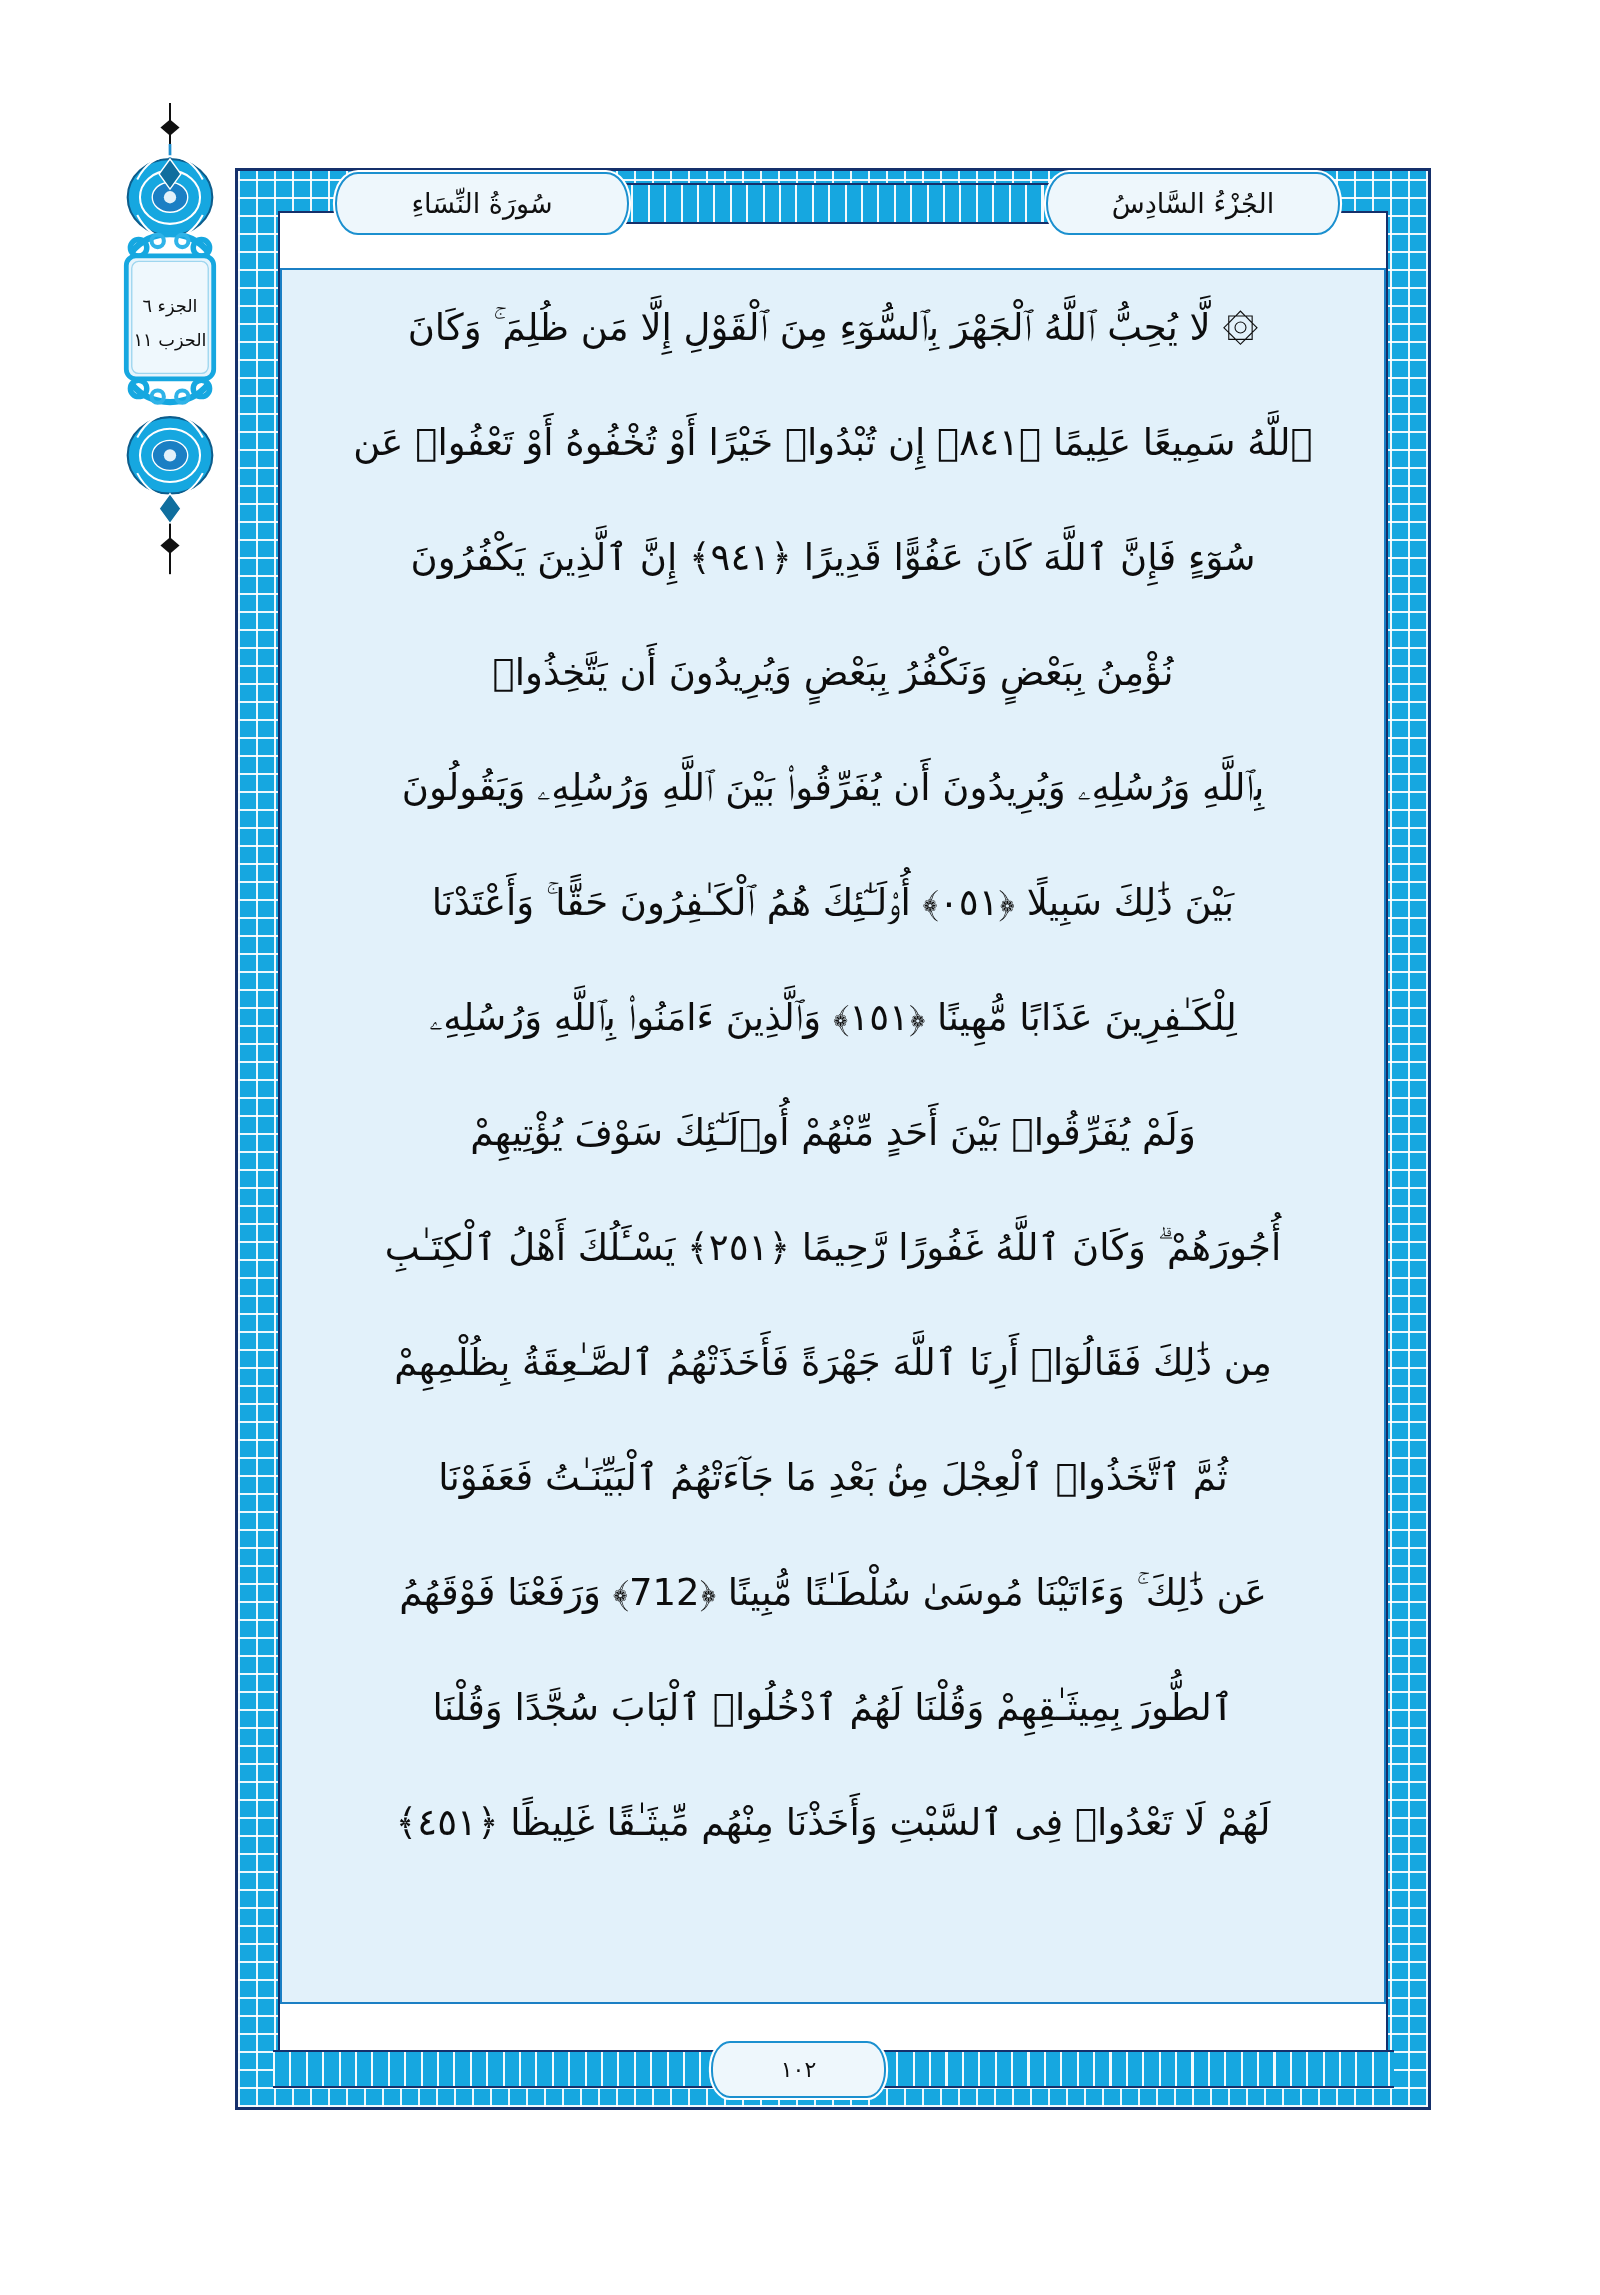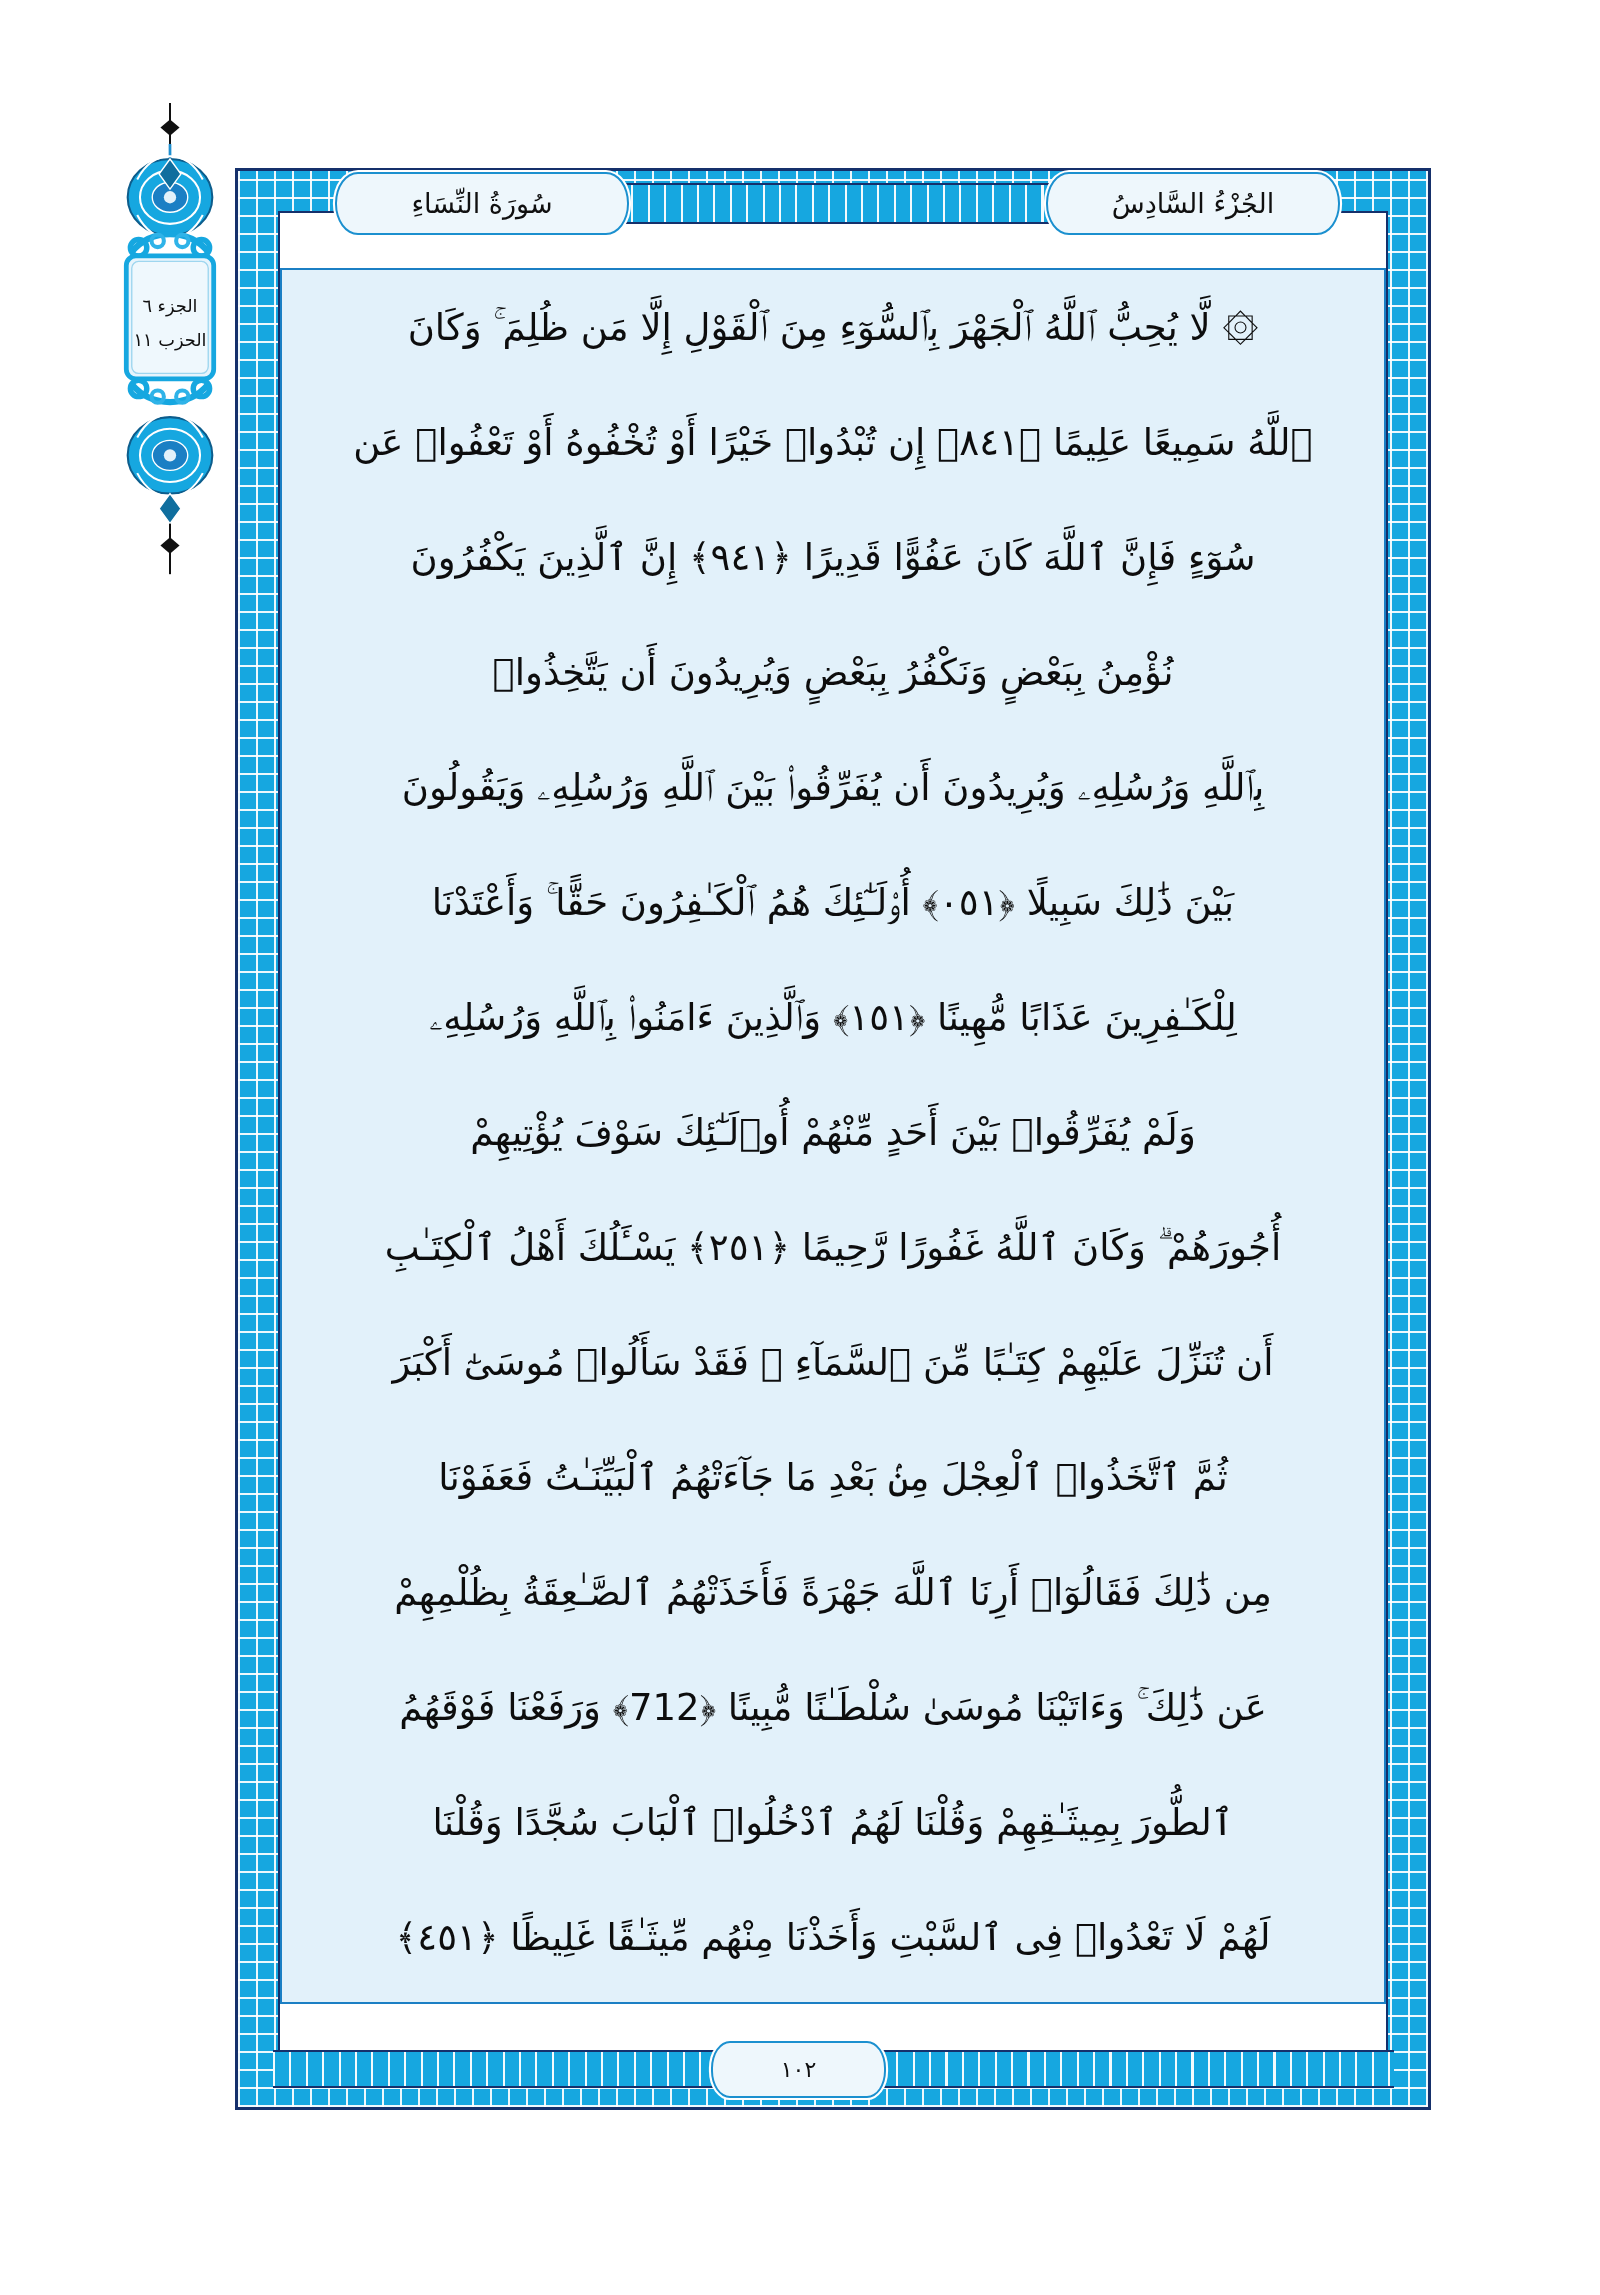--- a/index.html
+++ b/index.html
@@ -252,23 +252,22 @@
   <div id="text-panel">
     <div class="quran-line">۞ لَّا يُحِبُّ ٱللَّهُ ٱلْجَهْرَ بِٱلسُّوٓءِ مِنَ ٱلْقَوْلِ إِلَّا مَن ظُلِمَ ۚ وَكَانَ</div>
     <div class="quran-line">ٱللَّهُ سَمِيعًا عَلِيمًا ﴿١٤٨﴾ إِن تُبْدُوا۟ خَيْرًا أَوْ تُخْفُوهُ أَوْ تَعْفُوا۟ عَن</div>
     <div class="quran-line">سُوٓءٍ فَإِنَّ ٱللَّهَ كَانَ عَفُوًّا قَدِيرًا ﴿١٤٩﴾ إِنَّ ٱلَّذِينَ يَكْفُرُونَ</div>
     <div class="quran-line">نُؤْمِنُ بِبَعْضٍ وَنَكْفُرُ بِبَعْضٍ وَيُرِيدُونَ أَن يَتَّخِذُوا۟</div>
     <div class="quran-line">بِٱللَّهِ وَرُسُلِهِۦ وَيُرِيدُونَ أَن يُفَرِّقُوا۟ بَيْنَ ٱللَّهِ وَرُسُلِهِۦ وَيَقُولُونَ</div>
     <div class="quran-line">بَيْنَ ذَٰلِكَ سَبِيلًا ﴿١٥٠﴾ أُو۟لَـٰٓئِكَ هُمُ ٱلْكَـٰفِرُونَ حَقًّا ۚ وَأَعْتَدْنَا</div>
     <div class="quran-line">لِلْكَـٰفِرِينَ عَذَابًا مُّهِينًا ﴿١٥١﴾ وَٱلَّذِينَ ءَامَنُوا۟ بِٱللَّهِ وَرُسُلِهِۦ</div>
     <div class="quran-line">وَلَمْ يُفَرِّقُوا۟ بَيْنَ أَحَدٍ مِّنْهُمْ أُو۟لَـٰٓئِكَ سَوْفَ يُؤْتِيهِمْ</div>
     <div class="quran-line">أُجُورَهُمْ ۗ وَكَانَ ٱللَّهُ غَفُورًا رَّحِيمًا ﴿١٥٢﴾ يَسْـَٔلُكَ أَهْلُ ٱلْكِتَـٰبِ</div>
-    <div class="quran-line">أَن تُنَزِّلَ عَلَيْهِمْ كِتَـٰبًا مِّنَ ٱلسَّمَآءِ ۚ فَقَدْ سَأَلُوا۟ مُوسَىٰٓ أَكْبَرَ</div>
+    <div class="quran-line">مِن ذَٰلِكَ فَقَالُوٓا۟ أَرِنَا ٱللَّهَ جَهْرَةً فَأَخَذَتْهُمُ ٱلصَّـٰعِقَةُ بِظُلْمِهِمْ</div>
     <div class="quran-line">ثُمَّ ٱتَّخَذُوا۟ ٱلْعِجْلَ مِنۢ بَعْدِ مَا جَآءَتْهُمُ ٱلْبَيِّنَـٰتُ فَعَفَوْنَا</div>
-    <div class="quran-line">مِن ذَٰلِكَ فَقَالُوٓا۟ أَرِنَا ٱللَّهَ جَهْرَةً فَأَخَذَتْهُمُ ٱلصَّـٰعِقَةُ بِظُلْمِهِمْ</div>
     <div class="quran-line">عَن ذَٰلِكَ ۚ وَءَاتَيْنَا مُوسَىٰ سُلْطَـٰنًا مُّبِينًا ﴿217﴾ وَرَفَعْنَا فَوْقَهُمُ</div>
     <div class="quran-line">ٱلطُّورَ بِمِيثَـٰقِهِمْ وَقُلْنَا لَهُمُ ٱدْخُلُوا۟ ٱلْبَابَ سُجَّدًا وَقُلْنَا</div>
     <div class="quran-line">لَهُمْ لَا تَعْدُوا۟ فِى ٱلسَّبْتِ وَأَخَذْنَا مِنْهُم مِّيثَـٰقًا غَلِيظًا ﴿١٥٤﴾</div>
   </div>
 
   <div id="page-number-cartouche">
     <span id="page-number-text">١٠٢</span>
   </div>
 
 </div>

